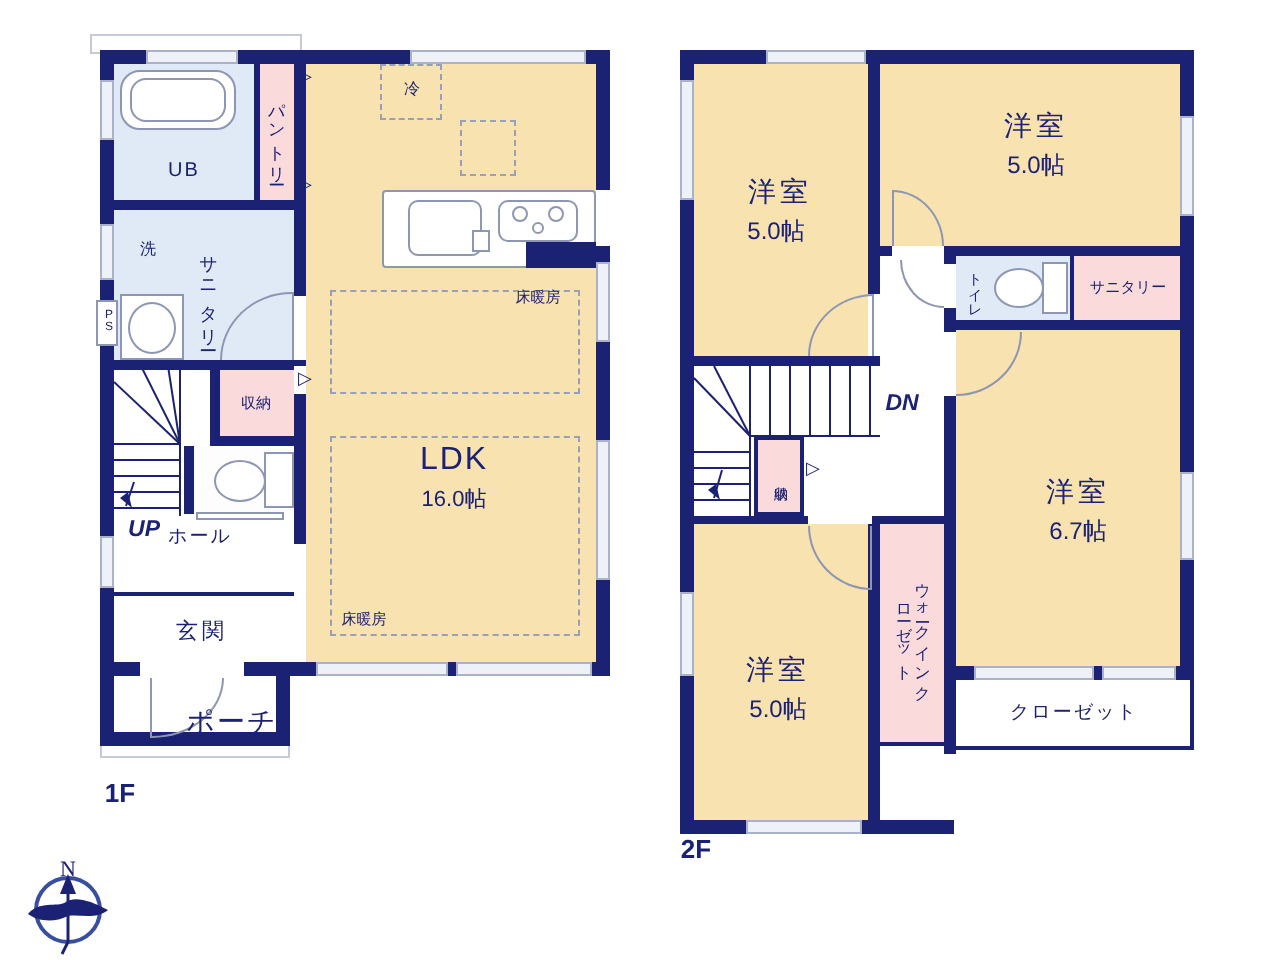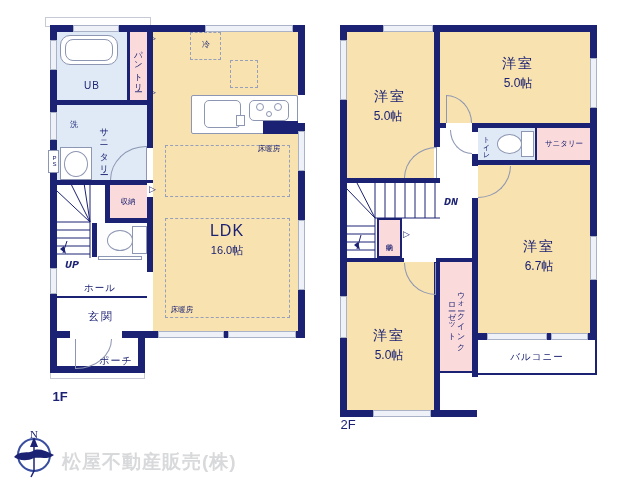--- a/index.html
+++ b/index.html
@@ -14,21 +14,21 @@
   .wet{background:var(--c-wet,#dfeaf6);}
   .wht{background:#fdfdfe;}
   .win{position:absolute;background:#eef1f7;border:1px solid #a9b2c6;box-sizing:border-box;}
   .gap{position:absolute;background:#fff;}
   .dash{position:absolute;border:1px dashed #979fbb;box-sizing:border-box;}
   .fix{position:absolute;background:#fff;border:1.2px solid #8d96b2;box-sizing:border-box;}
   .lbl{position:absolute;color:var(--c-wall,#1c2273);white-space:nowrap;line-height:1.05;
        transform:translate(-50%,-50%);text-align:center;}
   .vlbl{position:absolute;color:var(--c-wall,#1c2273);writing-mode:vertical-rl;line-height:1.15;
         transform:translate(-50%,-50%);text-align:center;}
-  .ital{font-family:Liberation Mono, monospace;font-style:italic;font-weight:bold;}
+  .ital{font-family:Liberation Sans, sans-serif;font-style:italic;font-weight:bold;}
   .arc{position:absolute;box-sizing:border-box;}
   .arc.tl{border-top:1.3px solid #8d96b2;border-left:1.3px solid #8d96b2;border-top-left-radius:100%;}
   .arc.br{border-right:1.3px solid #8d96b2;border-bottom:1.3px solid #8d96b2;border-bottom-right-radius:100%;}
   .arc.bl{border-left:1.3px solid #8d96b2;border-bottom:1.3px solid #8d96b2;border-bottom-left-radius:100%;}
   .arc.tr{border-top:1.3px solid #8d96b2;border-right:1.3px solid #8d96b2;border-top-right-radius:100%;}
   .leaf{position:absolute;background:#8d96b2;}
   .tri{position:absolute;color:var(--c-wall,#1c2273);font-size:9px;line-height:1;}
   .eave{position:absolute;border:1px solid #c5cad6;box-sizing:border-box;}
   .circ{position:absolute;border:1px solid #8d96b2;border-radius:50%;box-sizing:border-box;background:#fff;}
 </style>
@@ -126,23 +126,23 @@
   <div class="tri" style="left:149px;top:88px;">▷</div>
   <div class="tri" style="left:149px;top:185px;">▷</div>
 
   <div class="lbl" style="left:92px;top:86px;font-size:10px;letter-spacing:1px;">UB</div>
   <div class="vlbl" style="left:138px;top:67px;font-size:8.5px;letter-spacing:1px;">パントリー</div>
   <div class="lbl" style="left:74px;top:125px;font-size:8px;">洗</div>
   <div class="vlbl" style="left:104px;top:147px;font-size:9px;letter-spacing:2px;">サニタリー</div>
   <div class="vlbl" style="left:54px;top:161px;font-size:6px;text-orientation:upright;">PS</div>
   <div class="lbl" style="left:128px;top:202px;font-size:7.5px;">収納</div>
   <div class="lbl ital" style="left:72px;top:265px;font-size:11.5px;">UP</div>
-  <div class="lbl" style="left:100px;top:288px;font-size:9.5px;letter-spacing:1px;">ホール</div>
+  <div class="lbl" style="left:100px;top:269px;font-size:9.5px;letter-spacing:1px;">ホール</div>
   <div class="lbl" style="left:101px;top:317px;font-size:11px;letter-spacing:2px;">玄関</div>
-  <div class="lbl" style="left:116px;top:361px;font-size:10px;letter-spacing:1px;">ポーチ</div>
+  <div class="lbl" style="left:116px;top:361px;font-size:14px;letter-spacing:1px;">ポーチ</div>
   <div class="lbl" style="left:227px;top:231px;font-size:16px;letter-spacing:1px;">LDK</div>
   <div class="lbl" style="left:227px;top:251px;font-size:11px;">16.0帖</div>
   <div class="lbl" style="left:206px;top:45px;font-size:8px;">冷</div>
   <div class="lbl" style="left:269px;top:149px;font-size:7.5px;">床暖房</div>
   <div class="lbl" style="left:182px;top:310px;font-size:7.5px;">床暖房</div>
   <div class="lbl" style="left:60px;top:397px;font-size:13px;font-weight:bold;">1F</div>
 
   <div class="wall" style="left:340px;top:25px;width:257px;height:7px;"></div>
   <div class="wall" style="left:340px;top:25px;width:7px;height:392px;"></div>
   <div class="wall" style="left:340px;top:410px;width:137px;height:7px;"></div>
@@ -228,26 +228,25 @@
   <div class="lbl" style="left:518px;top:83px;font-size:12px;">5.0帖</div>
   <div class="lbl" style="left:539px;top:246px;font-size:14px;letter-spacing:2px;">洋室</div>
   <div class="lbl" style="left:539px;top:266px;font-size:12px;">6.7帖</div>
   <div class="lbl" style="left:389px;top:335px;font-size:14px;letter-spacing:2px;">洋室</div>
   <div class="lbl" style="left:389px;top:355px;font-size:12px;">5.0帖</div>
   <div class="vlbl" style="left:486px;top:143px;font-size:7px;">トイレ</div>
   <div class="lbl" style="left:564px;top:144px;font-size:7.5px;">サニタリー</div>
   <div class="vlbl" style="left:389px;top:238px;font-size:7px;">収納</div>
   <div class="lbl ital" style="left:451px;top:202px;font-size:11.5px;">DN</div>
   <div class="vlbl" style="left:456px;top:317px;font-size:8px;height:62px;letter-spacing:1px;">ウォークインクローゼット</div>
-  <div class="lbl" style="left:537px;top:357px;font-size:9.5px;letter-spacing:1px;">バルコニー</div>
-  <div class="lbl" style="left:348px;top:425px;font-size:13px;font-weight:normal;">2F</div>
+  <div class="lbl" style="left:537px;top:357px;font-size:9.5px;letter-spacing:1px;">クローゼット</div>
+  <div class="lbl" style="left:348px;top:425px;font-size:13px;font-weight:bold;">2F</div>
 
   <svg class="abs" style="left:10px;top:424px;" width="48" height="54" viewBox="0 0 48 54">
     <circle cx="24" cy="31" r="16" fill="none" stroke="#3a4ea0" stroke-width="2"></circle>
     <line x1="24" y1="20" x2="24" y2="47" stroke="#1c2273" stroke-width="1.5"></line>
     <polygon points="24,13 20,23 28,23" fill="#1c2273"></polygon>
     <path d="M4,33 C10,26 18,30 23,27 C27,24 35,26 44,31 C38,36 30,33 24,34 C16,38 8,36 4,33 Z" fill="#1c2273"></path>
     <line x1="24" y1="47" x2="21" y2="53" stroke="#1c2273" stroke-width="1.5"></line>
     <text x="24" y="14" text-anchor="middle" font-size="11" fill="#1c2273" font-family="Liberation Serif, DejaVu Serif, serif">N</text>
   </svg>
-  <div class="abs" style="left:62px;top:449px;font-size:19px;font-weight:bold;letter-spacing:1px;color:var(--c-logo_text,#d8d9db);">松屋不動産販売(株)</div>
 
 </div>
 
 </body></html>

